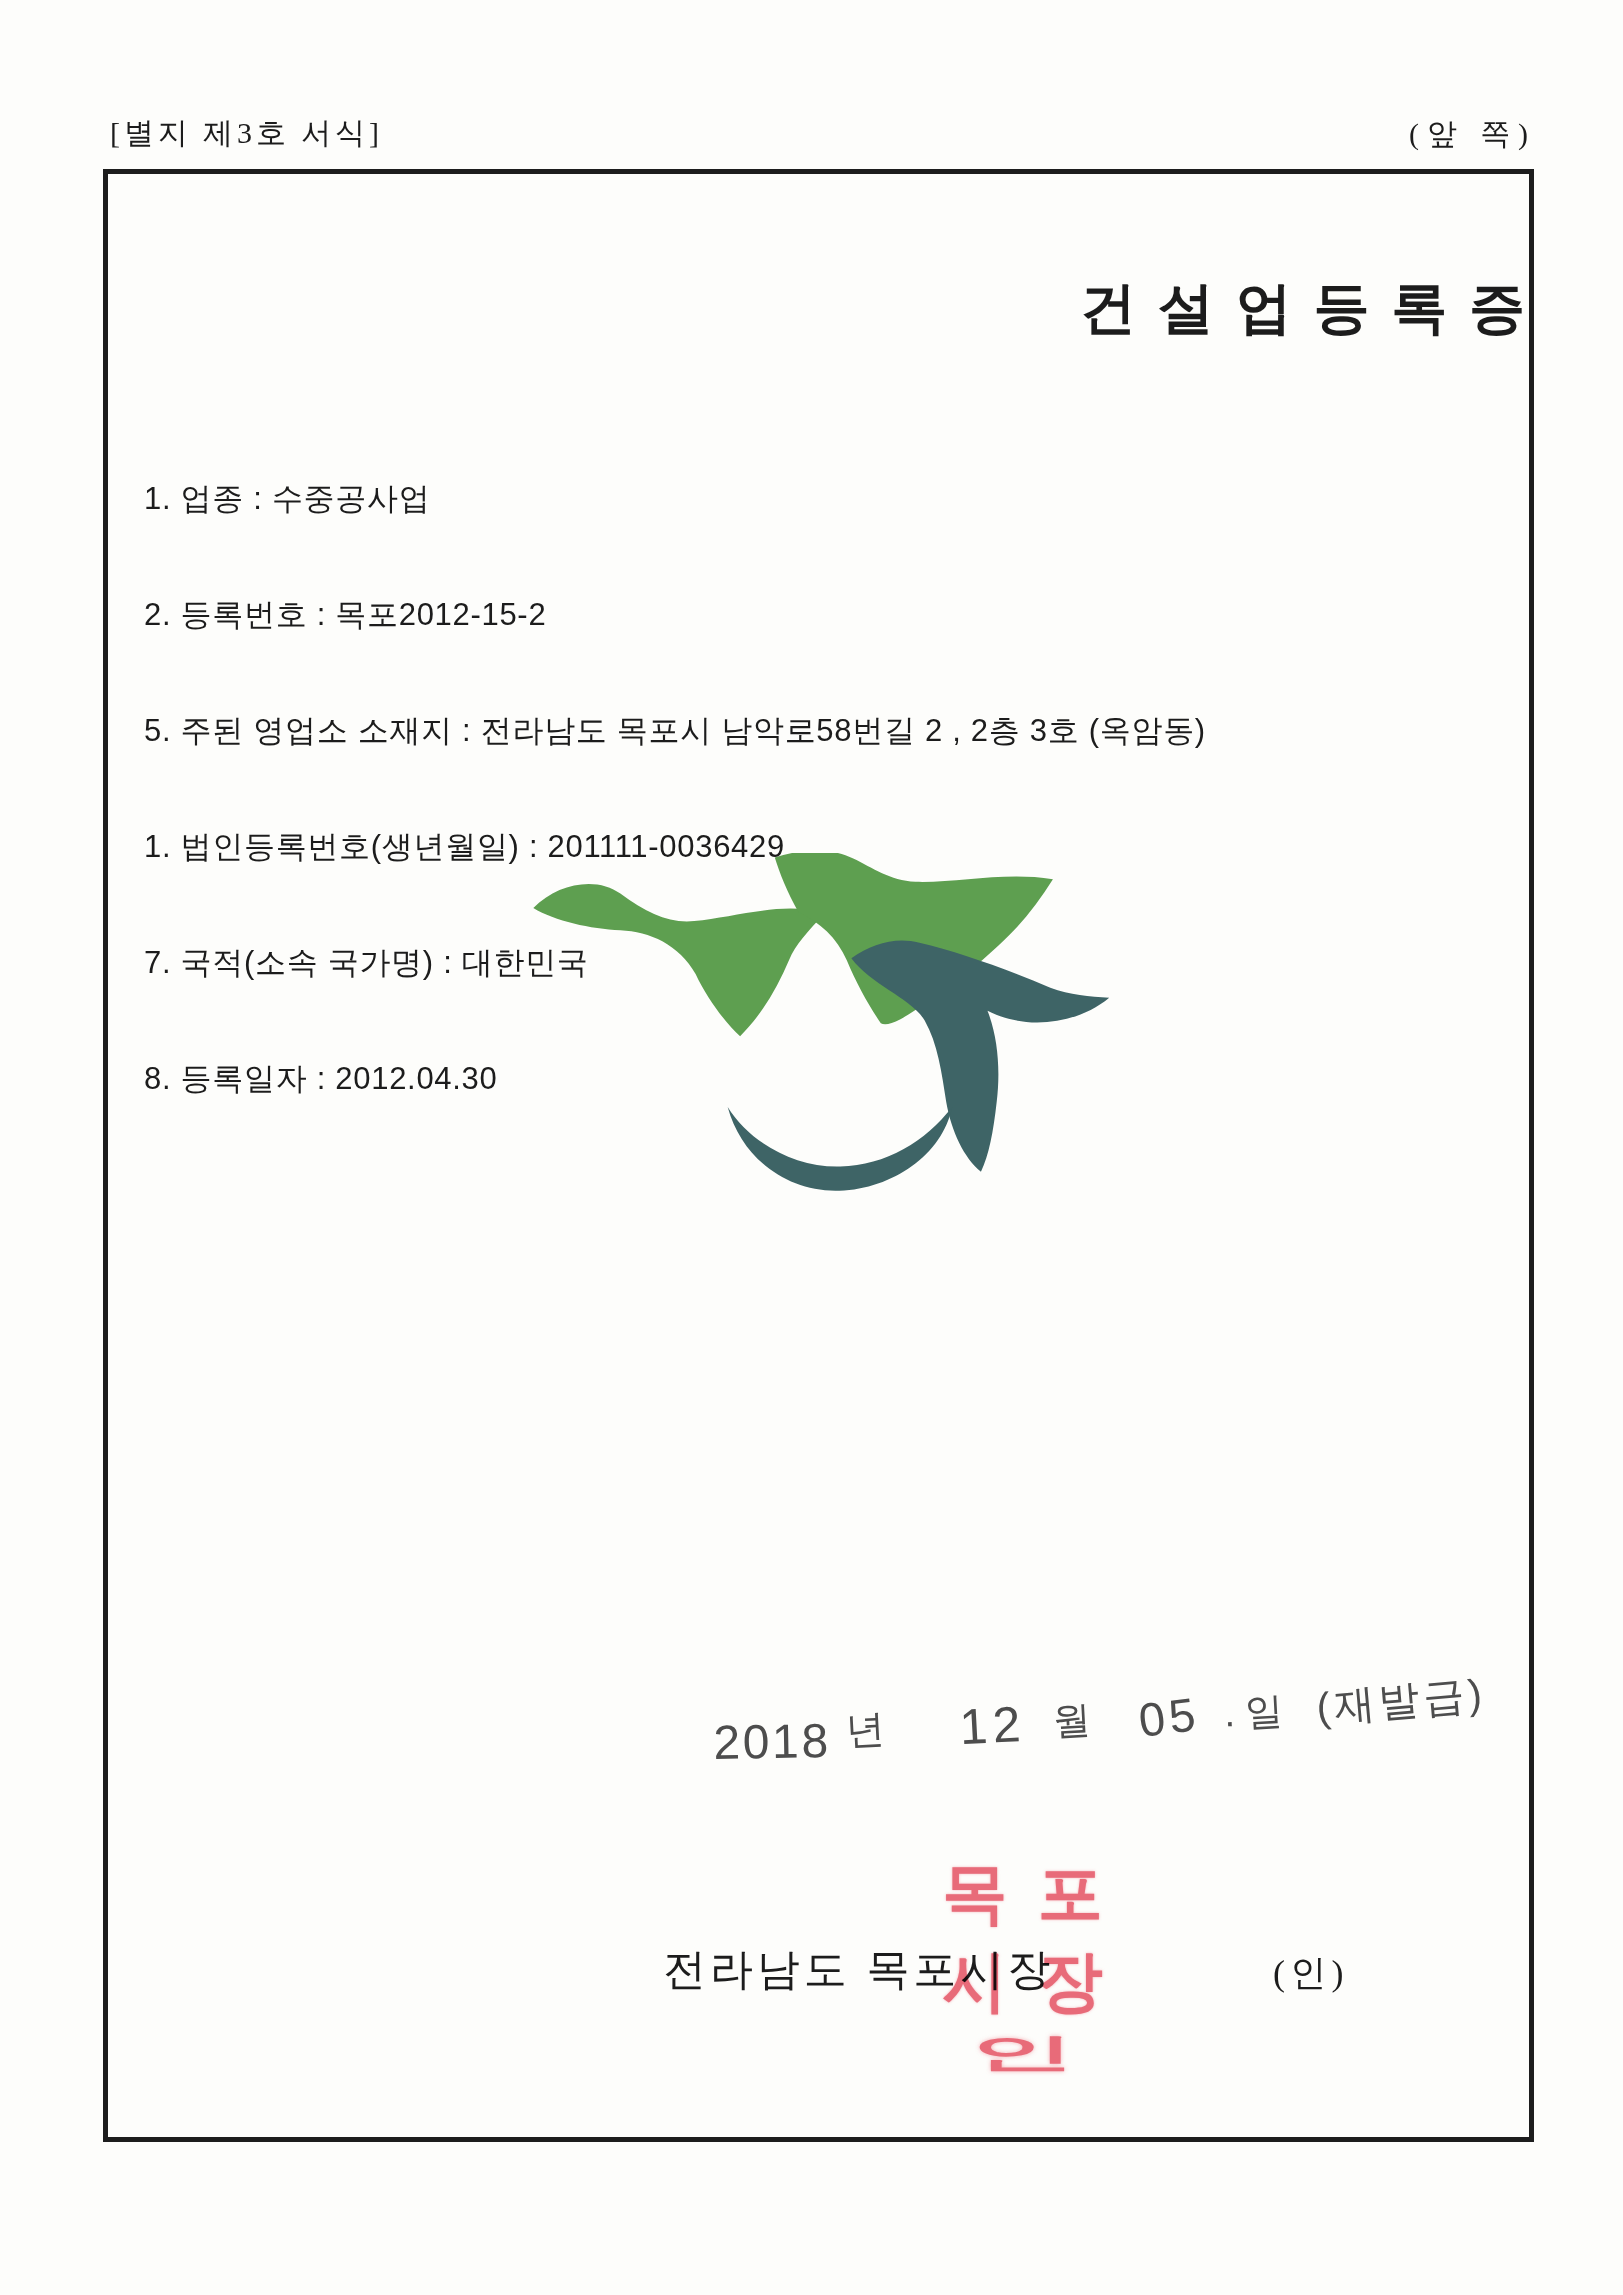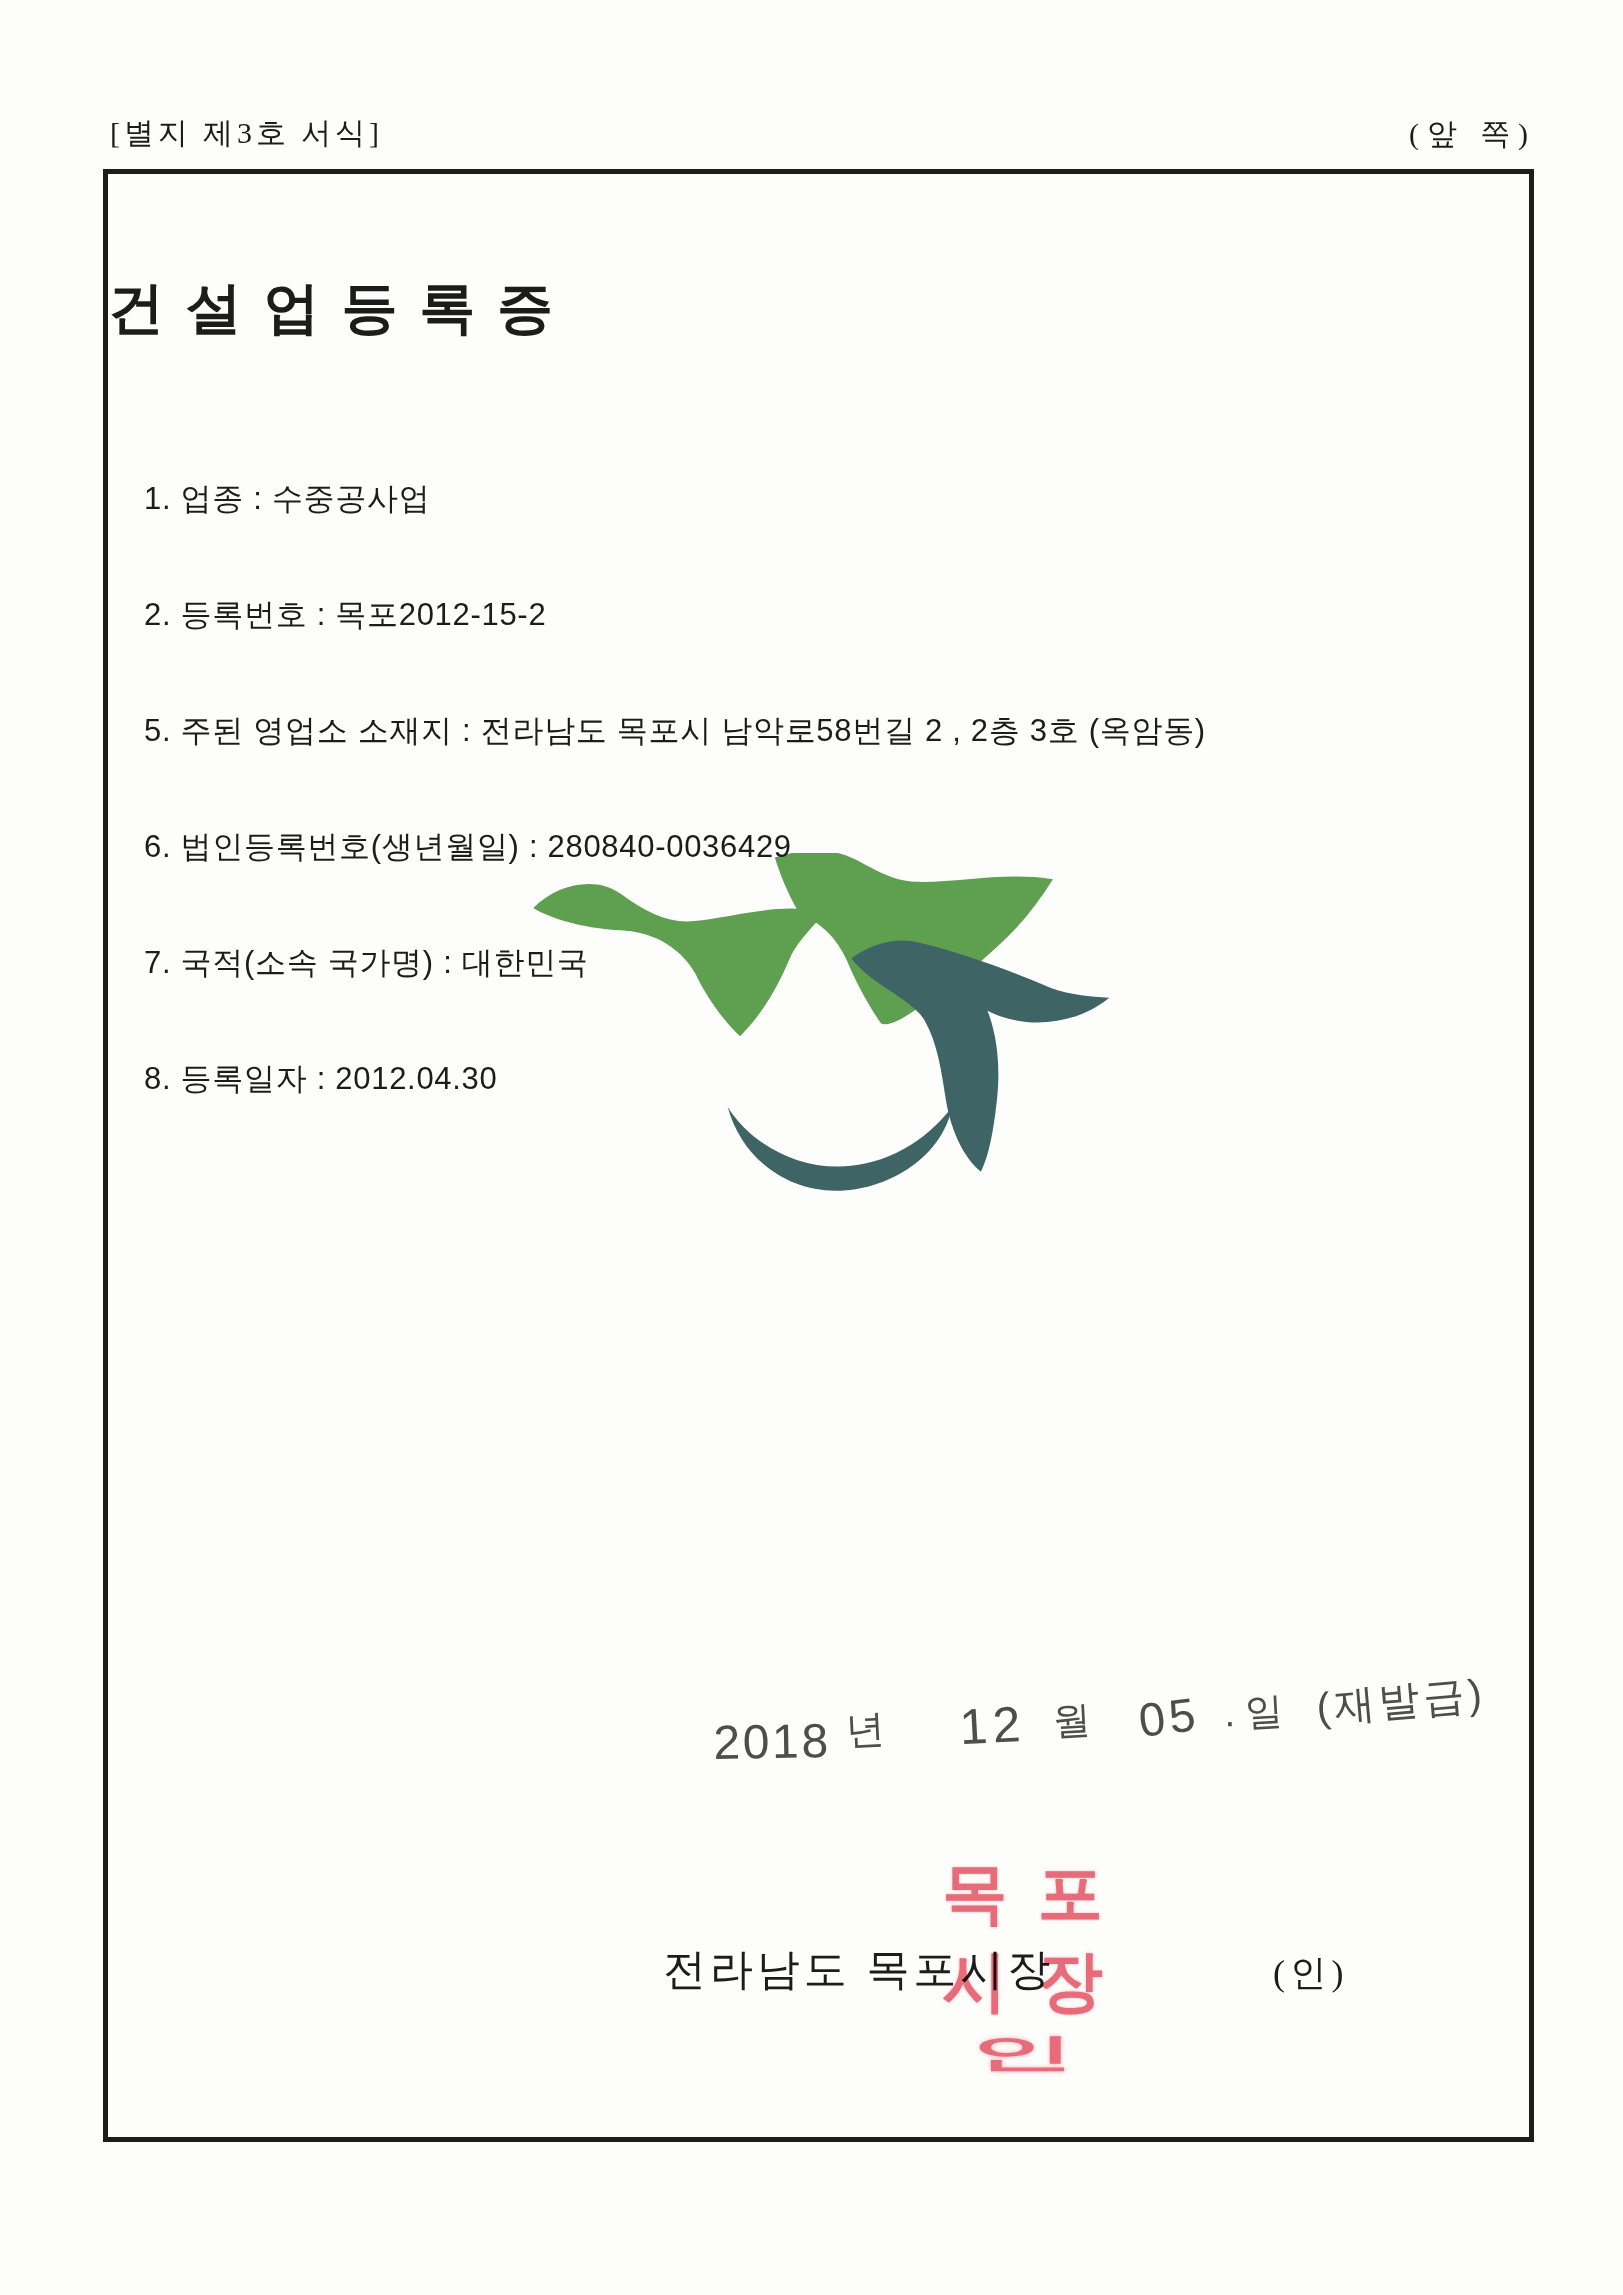--- a/index.html
+++ b/index.html
@@ -18,21 +18,21 @@
     font-family:"Liberation Serif", serif;
     font-size:30px; letter-spacing:7.9px; white-space:nowrap;
   }
   .box {
     position:absolute; left:103px; top:169px;
     width:1431px; height:1973px;
     border:5.9px solid #1d1d1d; box-sizing:border-box;
   }
   .title {
     position:absolute; left:0; top:97px; width:100%; margin:0;
-    text-align:left;
+    text-align:right;
     font-family:"Liberation Serif", serif;
     font-size:56px; font-weight:700; letter-spacing:3.9px; white-space:nowrap;
   }
   .items {
     position:absolute; left:36px; top:308px; right:26px; z-index:2;
   }
   .item {
     font-size:31px; line-height:34px; margin-bottom:82px;
     letter-spacing:0.7px; white-space:nowrap;
   }
@@ -131,21 +131,21 @@
         C 332,442 402,481 471,479
         C 541,477 601,441 642,388
         C 627,461 551,513 470,516
         C 390,519 320,466 299,388 Z"></path>
     </svg>
 
     <div class="items">
       <div class="item">1. 업종 : 수중공사업</div>
       <div class="item">2. 등록번호 : 목포2012-15-2</div>
       <div class="item">5. 주된 영업소 소재지 : 전라남도 목포시 남악로58번길 2 , 2층 3호 (옥암동)</div>
-      <div class="item">6. 법인등록번호(생년월일) : 280840-0036429</div>
+      <div class="item">1. 법인등록번호(생년월일) : 201111-0036429</div>
       <div class="item">7. 국적(소속 국가명) : 대한민국</div>
       <div class="item">8. 등록일자 : 2012.04.30</div>
     </div>
 
 
     <div class="handwritten">
       <span class="hw-seg">2018</span>
       <span class="hw-seg">년</span>
       <span class="hw-seg">12</span>
       <span class="hw-seg">월</span>

